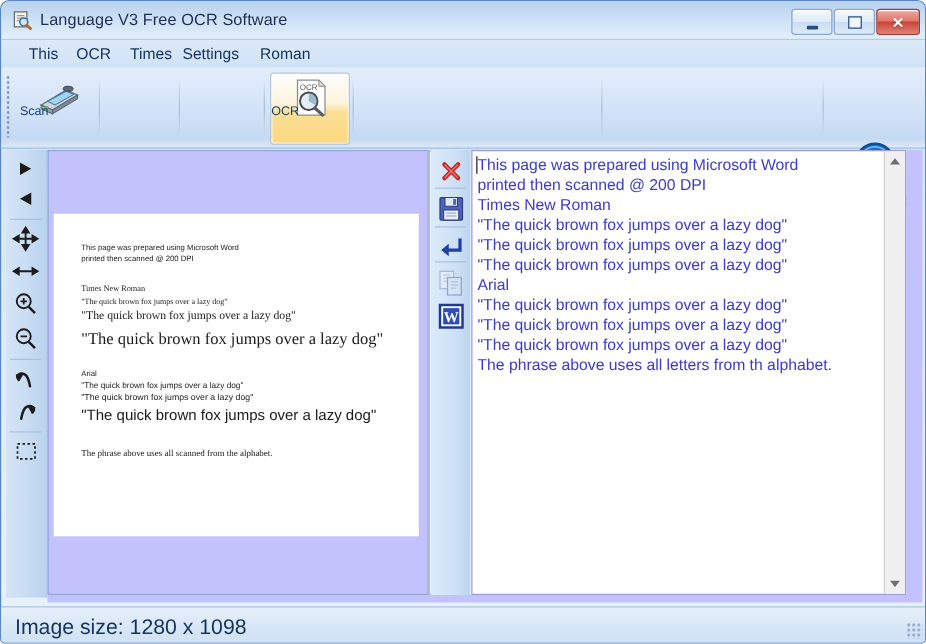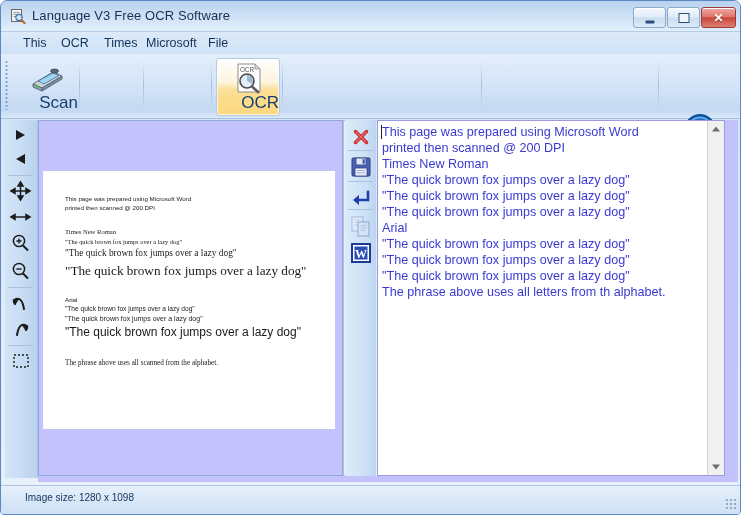--- a/index.html
+++ b/index.html
@@ -89,22 +89,22 @@
     position: absolute; top: 4px; width: 62px; height: 56px;
     border: 1px solid transparent; border-radius: 3px;
     cursor: default;
   }
   .tb-btn.active {
     border: 1px solid #b5c9e0;
     background: linear-gradient(to bottom, #fdfefe 0%, #fdf4dd 42%, #fcdf96 55%, #fbd77f 100%);
     box-shadow: inset 0 0 0 1px rgba(255,255,255,.75);
   }
   .tb-label {
-    position: absolute; left: 0; bottom: 2px; width: 100%;
-    text-align: right; font-size: 17px; color: #16406f; white-space: nowrap;
+    position: absolute; left: 0; bottom: 20px; width: 100%;
+    text-align: left; font-size: 10px; color: #16406f; white-space: nowrap;
   }
   .tb-ico {
     position: absolute; left: 50%; top: 3px; transform: translateX(-50%);
     width: 36px; height: 34px;
   }
   .tb-sep {
     position: absolute; top: 8px; width: 1px; height: 48px;
     background: linear-gradient(to bottom, rgba(160,185,214,0), #a6bfdb, rgba(160,185,214,0));
   }
   #ocr-lang-label {
@@ -233,22 +233,22 @@
     background: #c3c2fc;
   }
 
   
   #statusbar {
     position: absolute; left: 0; bottom: 0; width: 741px; height: 28px;
     background: linear-gradient(to bottom, #e7f0fb 0%, #d8e7f7 55%, #cfe1f5 100%);
     border-top: 1px solid #a9c5e2;
   }
   #status-text {
-    position: absolute; left: 24px; top: 6px;
-    font-size: 10px; color: #13335c; white-space: nowrap;
+    position: absolute; left: 11px; top: 6px;
+    font-size: 17px; color: #13335c; white-space: nowrap;
   }
   #resize-grip {
     position: absolute; right: 4px; bottom: 3px; width: 13px; height: 13px;
     background-image: radial-gradient(circle, #8fa9c6 1px, transparent 1.3px);
     background-size: 4px 4px;
     cursor: default;
   }
 </style>
 </head>
 <body>
@@ -276,22 +276,22 @@
     </div>
     <div class="winbtn" id="btn-close">
       <span class="glyph">✕</span>
     </div>
   </div>
 
   <div id="menubar">
     <div class="menu-item" style="left:16px">This</div>
     <div class="menu-item" style="left:54px">OCR</div>
     <div class="menu-item" style="left:97px">Times</div>
-    <div class="menu-item" style="left:139px">Microsoft</div>
-    <div class="menu-item" style="left:201px">File</div>
+    <div class="menu-item" style="left:139px">Settings</div>
+    <div class="menu-item" style="left:201px">Roman</div>
   </div>
 
   <div id="toolbar">
     <div id="tb-grip"></div>
 
     <div class="tb-sep" style="left:78px"></div>
     <div class="tb-sep" style="left:142px"></div>
     <div class="tb-sep" style="left:210px"></div>
     <div class="tb-sep" style="left:281px"></div>
     <div class="tb-sep" style="left:480px"></div>

